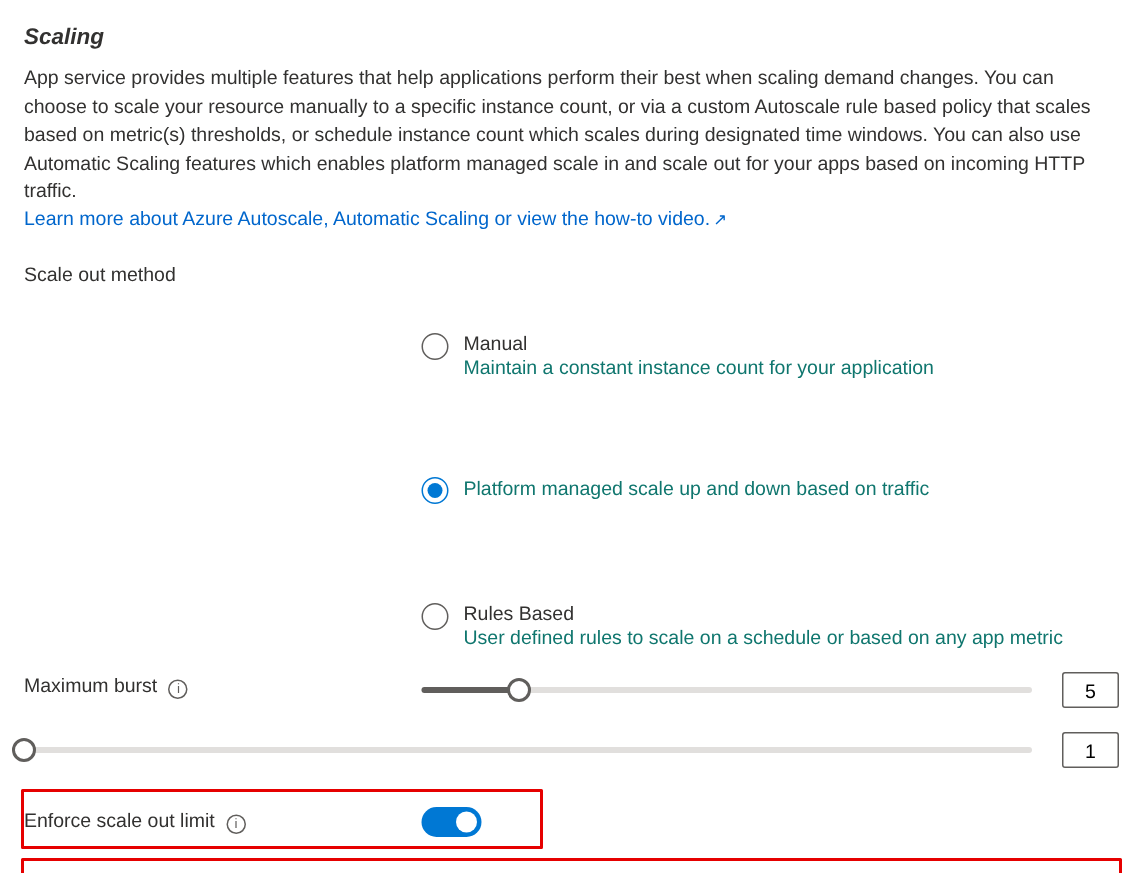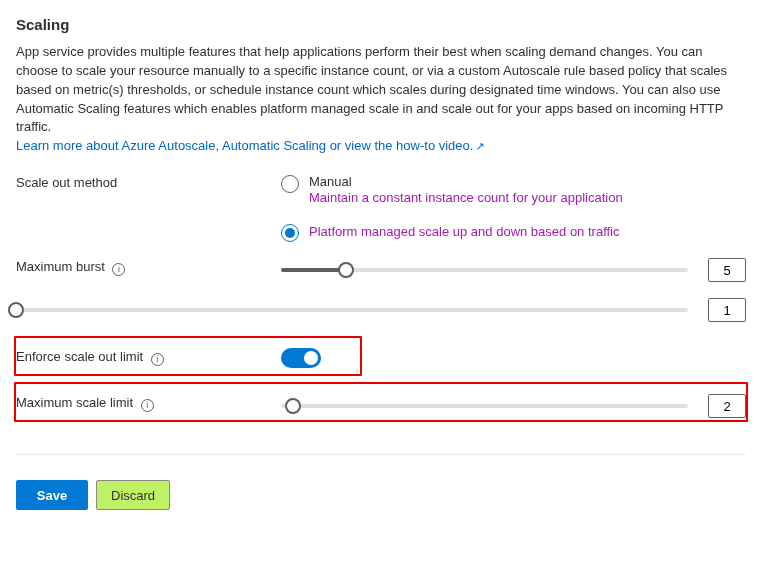--- a/index.html
+++ b/index.html
@@ -9,20 +9,21 @@
     font-family: "Segoe UI", Arial, sans-serif;
     font-size: 13px;
     color: #323130;
     background: #fff;
     width: 762px;
   }
   h3 {
     margin: 0 0 10px 0;
     font-size: 15px;
     font-weight: 600;
+    font-style: italic;
   }
   .desc {
     line-height: 1.45;
     margin-bottom: 18px;
   }
   .link {
     color: #0066cc;
     text-decoration: none;
     cursor: pointer;
     text-align: right;
@@ -47,39 +48,39 @@
   .control-col {
     flex: 1;
     display: flex;
     align-items: center;
   }
   .radio-group {
     display: flex;
     flex-direction: column;
     gap: 18px;
   }
-  .radio-item { display: flex; }
+  .radio-item { display: flex; margin-top: 47px; }
   .radio-outer {
     width: 18px; height: 18px;
     border: 1px solid #605e5c;
     border-radius: 50%;
     margin-right: 10px;
     margin-top: 1px;
     display: flex;
     align-items: center; justify-content: center;
     cursor: pointer;
   }
   .radio-outer.checked { border-color: #0078d4; }
   .radio-inner {
     width: 10px; height: 10px;
     background: #0078d4;
     border-radius: 50%;
   }
   .radio-text .rt-label { font-weight: 400; }
-  .radio-text .rt-desc { color: #a21caf; margin-top: 1px; }
+  .radio-text .rt-desc { color: #0f766e; margin-top: 1px; }
   .info-icon {
     width: 13px; height: 13px;
     border: 1px solid #605e5c;
     border-radius: 50%;
     font-size: 9px;
     line-height: 11px;
     text-align: center;
     color: #605e5c;
     display: inline-block;
     margin-left: 4px;
@@ -199,20 +200,27 @@
 
       <div class="radio-item">
         <div class="radio-outer checked">
             <div class="radio-inner"></div>
           </div>
         <div class="radio-text">
           <div class="rt-desc">Platform managed scale up and down based on traffic</div>
         </div>
       </div>
 
+      <div class="radio-item">
+        <div class="radio-outer"></div>
+        <div class="radio-text">
+          <div class="rt-label">Rules Based</div>
+          <div class="rt-desc">User defined rules to scale on a schedule or based on any app metric</div>
+        </div>
+      </div>
 
     </div>
   </div>
 </div>
 
 <div class="form-row" style="margin-top:10px;">
   <div class="label-col">
     <span>Maximum burst</span>
     <span class="info-icon">i</span>
   </div>

